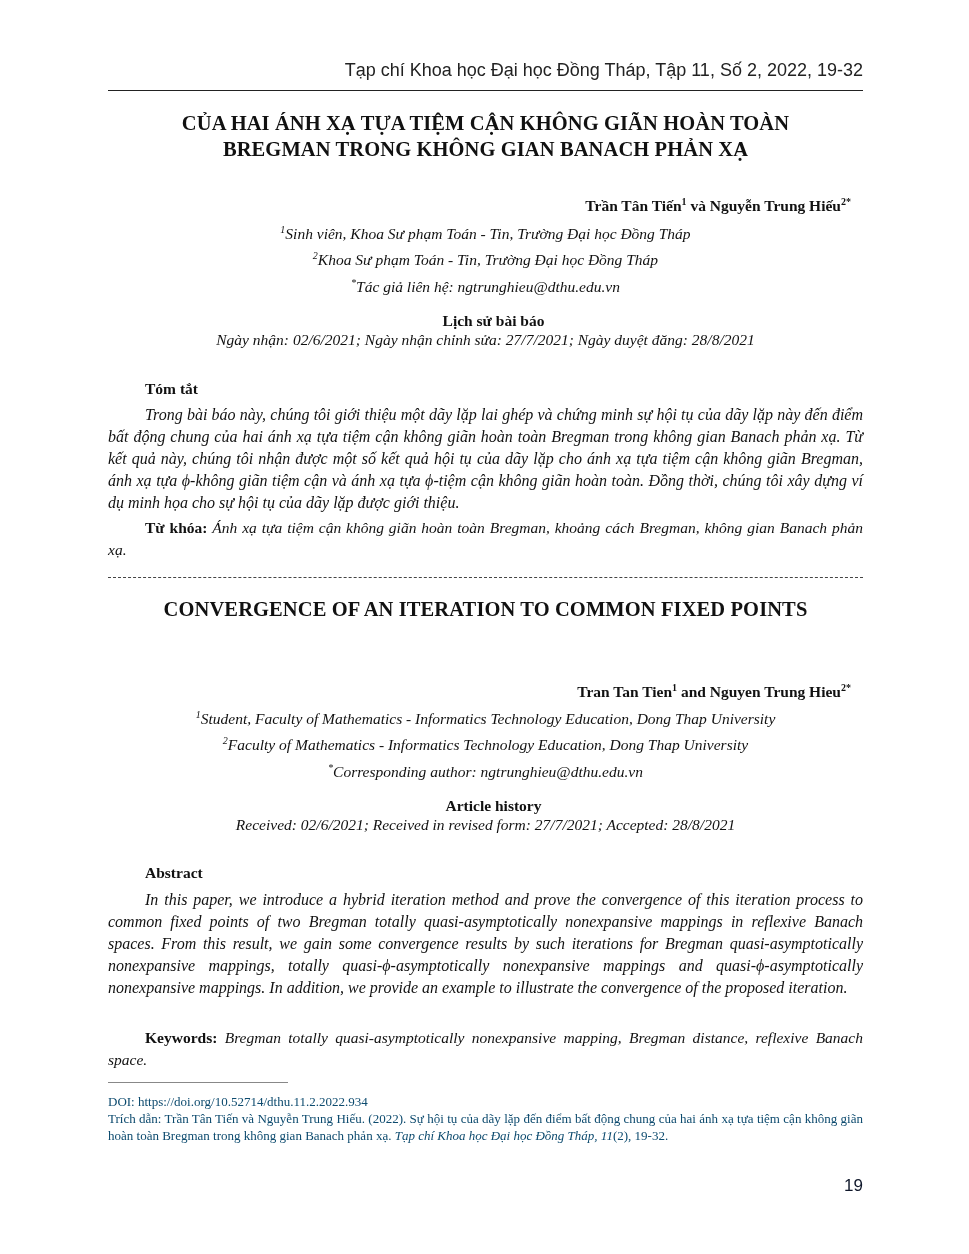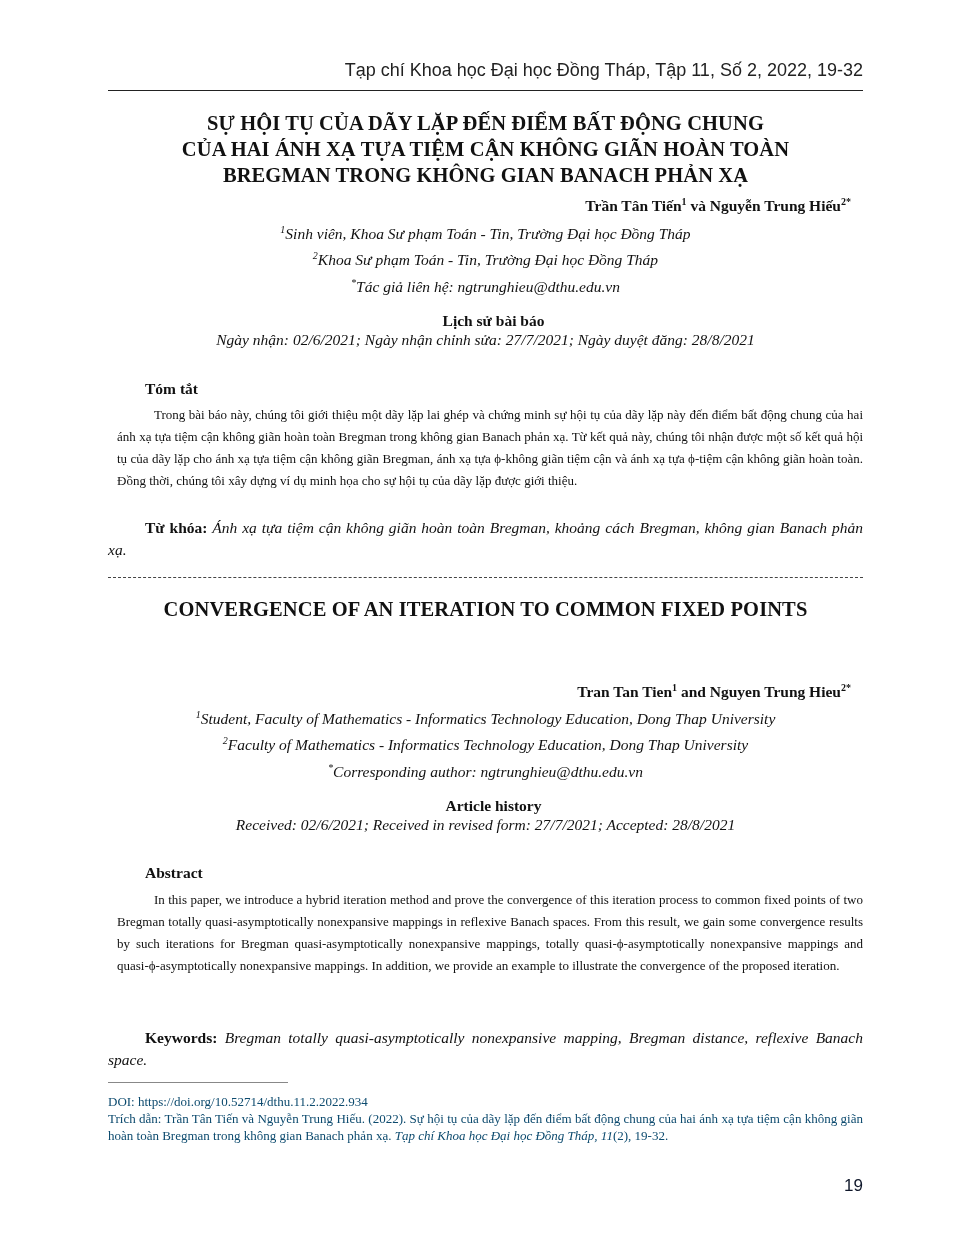--- a/index.html
+++ b/index.html
@@ -6,37 +6,36 @@
   body { width:969px; height:1254px; position:relative; overflow:hidden; color:#111; font-family:"Liberation Serif", serif; }
   .running-head { position:absolute; left:108px; right:106px; top:60px; text-align:right; font-family:"Liberation Sans", sans-serif; font-size:18px; color:#222; }
   .head-rule { position:absolute; left:108px; right:106px; top:90px; border-top:1.5px solid #222; }
   .title { position:absolute; left:108px; right:106px; text-align:center; font-weight:bold; font-size:20.5px; line-height:26px; letter-spacing:0.1px; }
   .authors { position:absolute; left:108px; right:118px; text-align:right; font-weight:bold; font-size:15.5px; }
   .authors sup { font-size:10px; }
   .line-i { position:absolute; left:108px; right:106px; text-align:center; font-style:italic; font-size:15.5px; }
   .line-i sup { font-size:10px; font-style:italic; }
   .center-b { position:absolute; left:124px; right:106px; text-align:center; font-weight:bold; font-size:15.5px;margin-top:8px; }
   .section-head { position:absolute; left:145px; font-weight:bold; font-size:15.5px; }
-  .para { position:absolute; left:117px; right:106px; font-size:13px; line-height:22px; text-align:justify; text-indent:37px; }
+  .para { position:absolute; left:108px; right:106px; font-size:16px; line-height:22px; text-align:justify; font-style:italic; text-indent:37px; }
   .kw { position:absolute; left:108px; right:106px; font-size:15.5px; line-height:22px; text-align:justify; text-indent:37px; }
   .kw b { font-style:normal; }
   .kw i { font-style:italic; }
   .dashed { position:absolute; left:108px; right:106px; top:577px; border-top:1px dashed #444; }
   .foot-rule { position:absolute; left:108px; top:1082px; width:180px; border-top:1px solid #888; }
   .foot { position:absolute; left:108px; right:106px; font-size:13px; line-height:17px; text-align:justify; color:#0c4a6e; }
   .page-num { position:absolute; right:106px; top:1176px; font-family:"Liberation Sans", sans-serif; font-size:17px; color:#0f172a; }
 </style>
 </head>
 <body>
 
 <div class="running-head">Tạp chí Khoa học Đại học Đồng Tháp, Tập 11, Số 2, 2022, 19-32</div>
 <div class="head-rule"></div>
 
 <div class="title" style="top:110px;">
-  <div>SỰ HỘI TỤ CỦA DÃY LẶP ĐẾN ĐIỂM BẤT ĐỘNG CHUNG</div>
   <div>CỦA HAI ÁNH XẠ TỰA TIỆM CẬN KHÔNG GIÃN HOÀN TOÀN</div>
   <div>BREGMAN TRONG KHÔNG GIAN BANACH PHẢN XẠ</div>
 </div>
 
 <div class="authors" style="top:196px;">
   <span>Trần Tân Tiến</span><sup>1</sup><span> và </span><span>Nguyễn Trung Hiếu</span><sup>2*</sup>
 </div>
 <div class="line-i" style="top:224px;"><sup>1</sup><span>Sinh viên, Khoa Sư phạm Toán - Tin, Trường Đại học Đồng Tháp</span></div>
 <div class="line-i" style="top:250px;"><sup>2</sup><span>Khoa Sư phạm Toán - Tin, Trường Đại học Đồng Tháp</span></div>
 <div class="line-i" style="top:277px;"><sup>*</sup><span>Tác giả liên hệ: ngtrunghieu@dthu.edu.vn</span></div>

